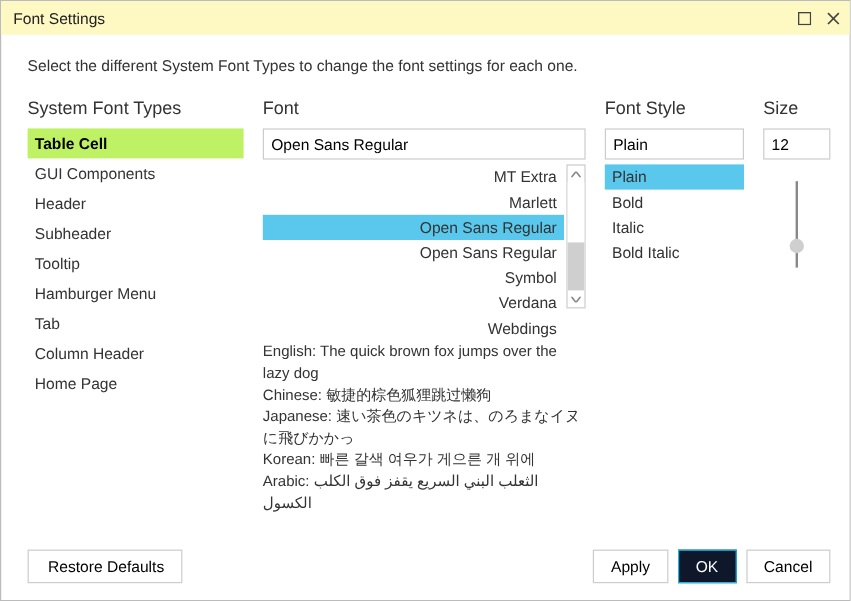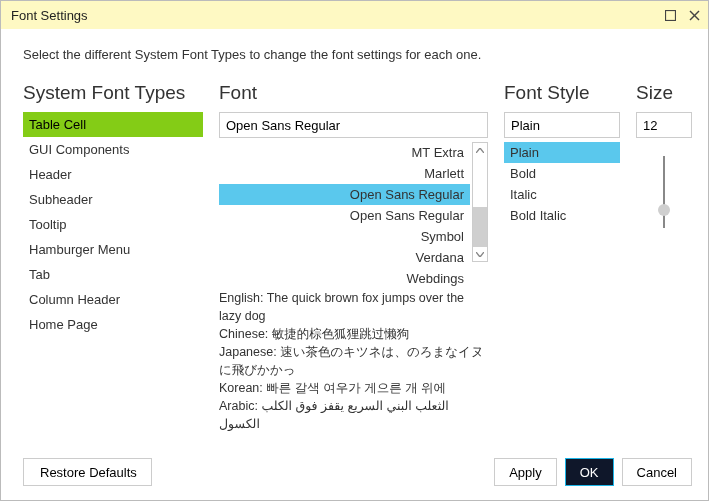--- a/index.html
+++ b/index.html
@@ -8,24 +8,24 @@
   .titlebar { height: 28px; background: #fef9c3; display: flex; align-items: center; padding: 0 6px 0 10px; }
   .title { flex: 1; font-size: 13px; color: #222; }
   .titlebtn { width: 16px; height: 16px; margin-left: 8px; display: flex; align-items: center; justify-content: center; cursor: pointer; }
   .content { flex: 1; padding: 18px 16px 10px 22px; display: flex; flex-direction: column; }
   .intro { margin-bottom: 20px; color: #333; }
   .cols { display: flex; gap: 16px; flex: 1; }
   .col-left { width: 180px; }
   .col-font { flex: 1; }
   .col-style { width: 116px; }
   .col-size { width: 56px; }
-  .col-head { font-size: 19px; color: #333; margin-bottom: 8px; }
+  .col-head { font-size: 15px; color: #333; margin-bottom: 8px; }
   .list { border: none; }
   .list-item { padding: 5px 6px; cursor: pointer; }
-  .list-item.sel { background: #84cc16; color: #000; }
+  .list-item.sel { background: #bef264; color: #000; font-weight: bold; }
   .txt-input { width: 100%; height: 26px; border: 1px solid #ccc; padding: 0 6px; font-size: 13px; font-family: inherit; background: #fff; }
   .font-list-wrap { position: relative; margin-top: 4px; text-align: right; }
   .font-list { margin-right: 18px; }
   .font-list .opt { padding: 3px 6px; cursor: pointer; }
   .font-list .opt.sel { background: #5ac8ed; }
   .scrollbar { position: absolute; right: 0; top: 0; bottom: 0; height: 120px; width: 16px; border: 1px solid #ccc; display: flex; flex-direction: column; align-items: center; }
   .scroll-arrow { height: 14px; width: 100%; display: flex; align-items: center; justify-content: center; cursor: pointer; }
   .scroll-track { flex: 1; width: 100%; background: #fff; display: flex; flex-direction: column; }
   .scroll-thumb { height: 40px; width: 100%; background: #cfcfcf; margin-top: auto; cursor: pointer; }
   .style-list { margin-top: 4px; }

